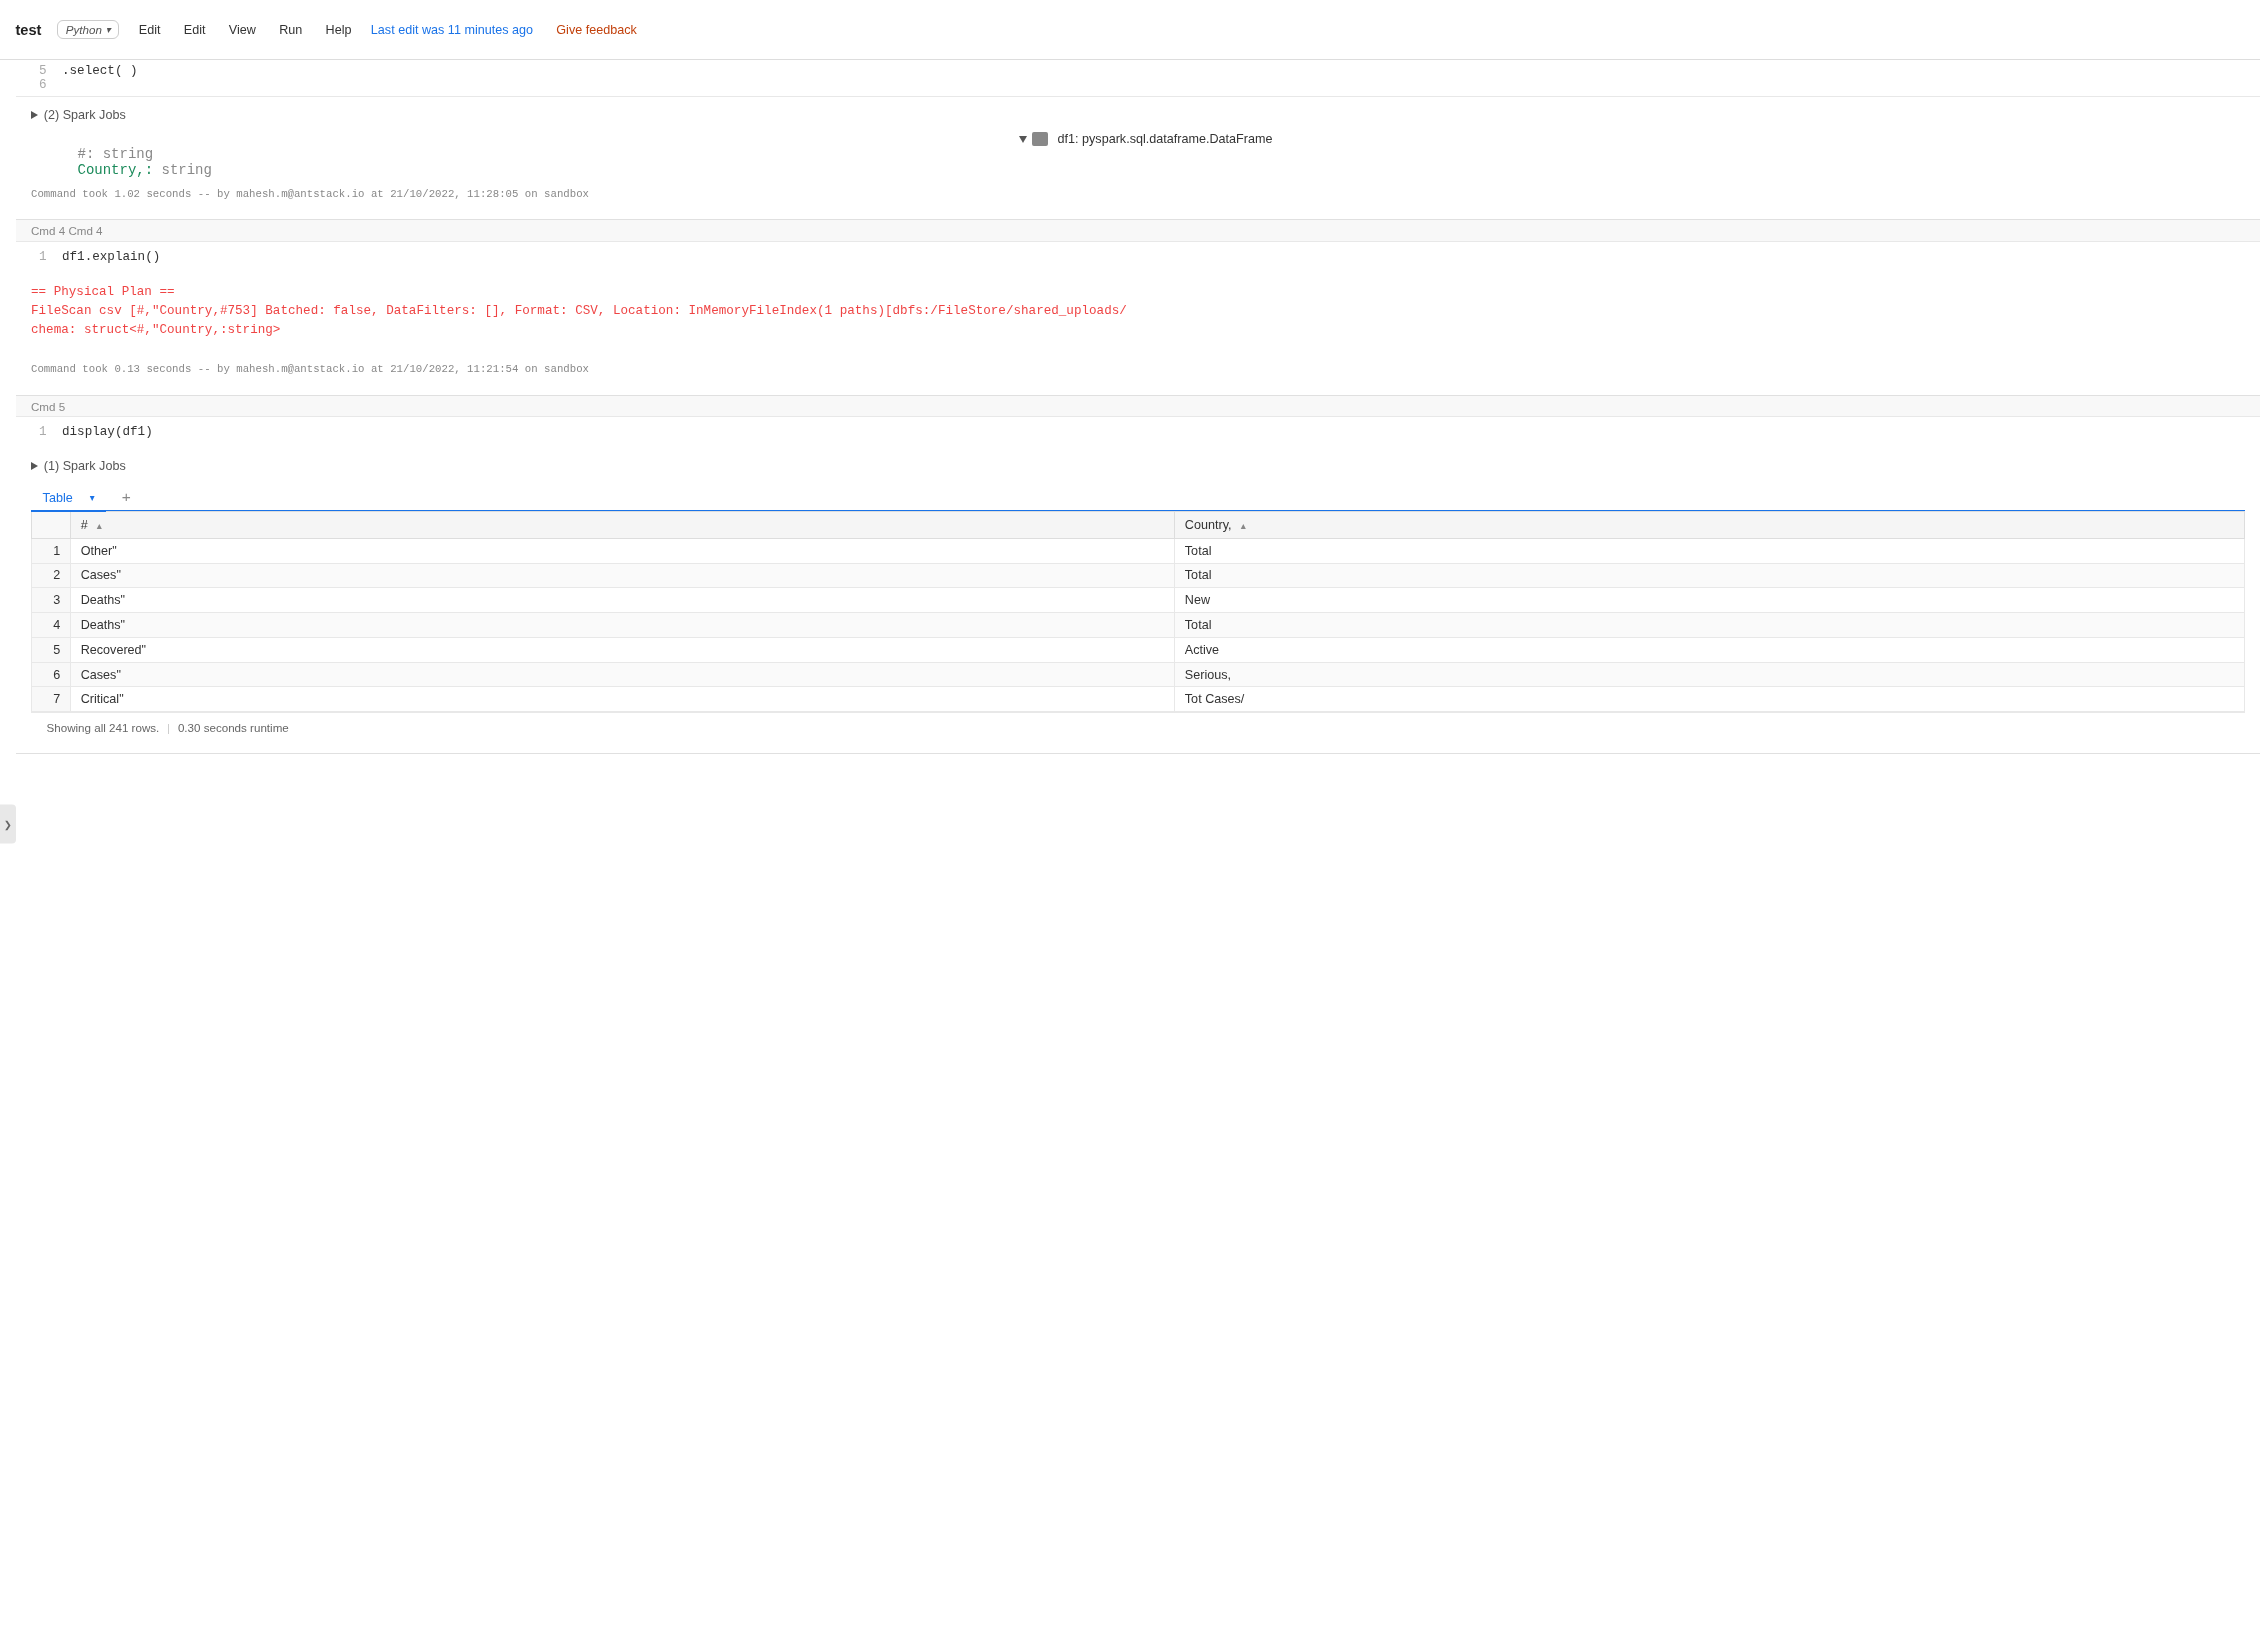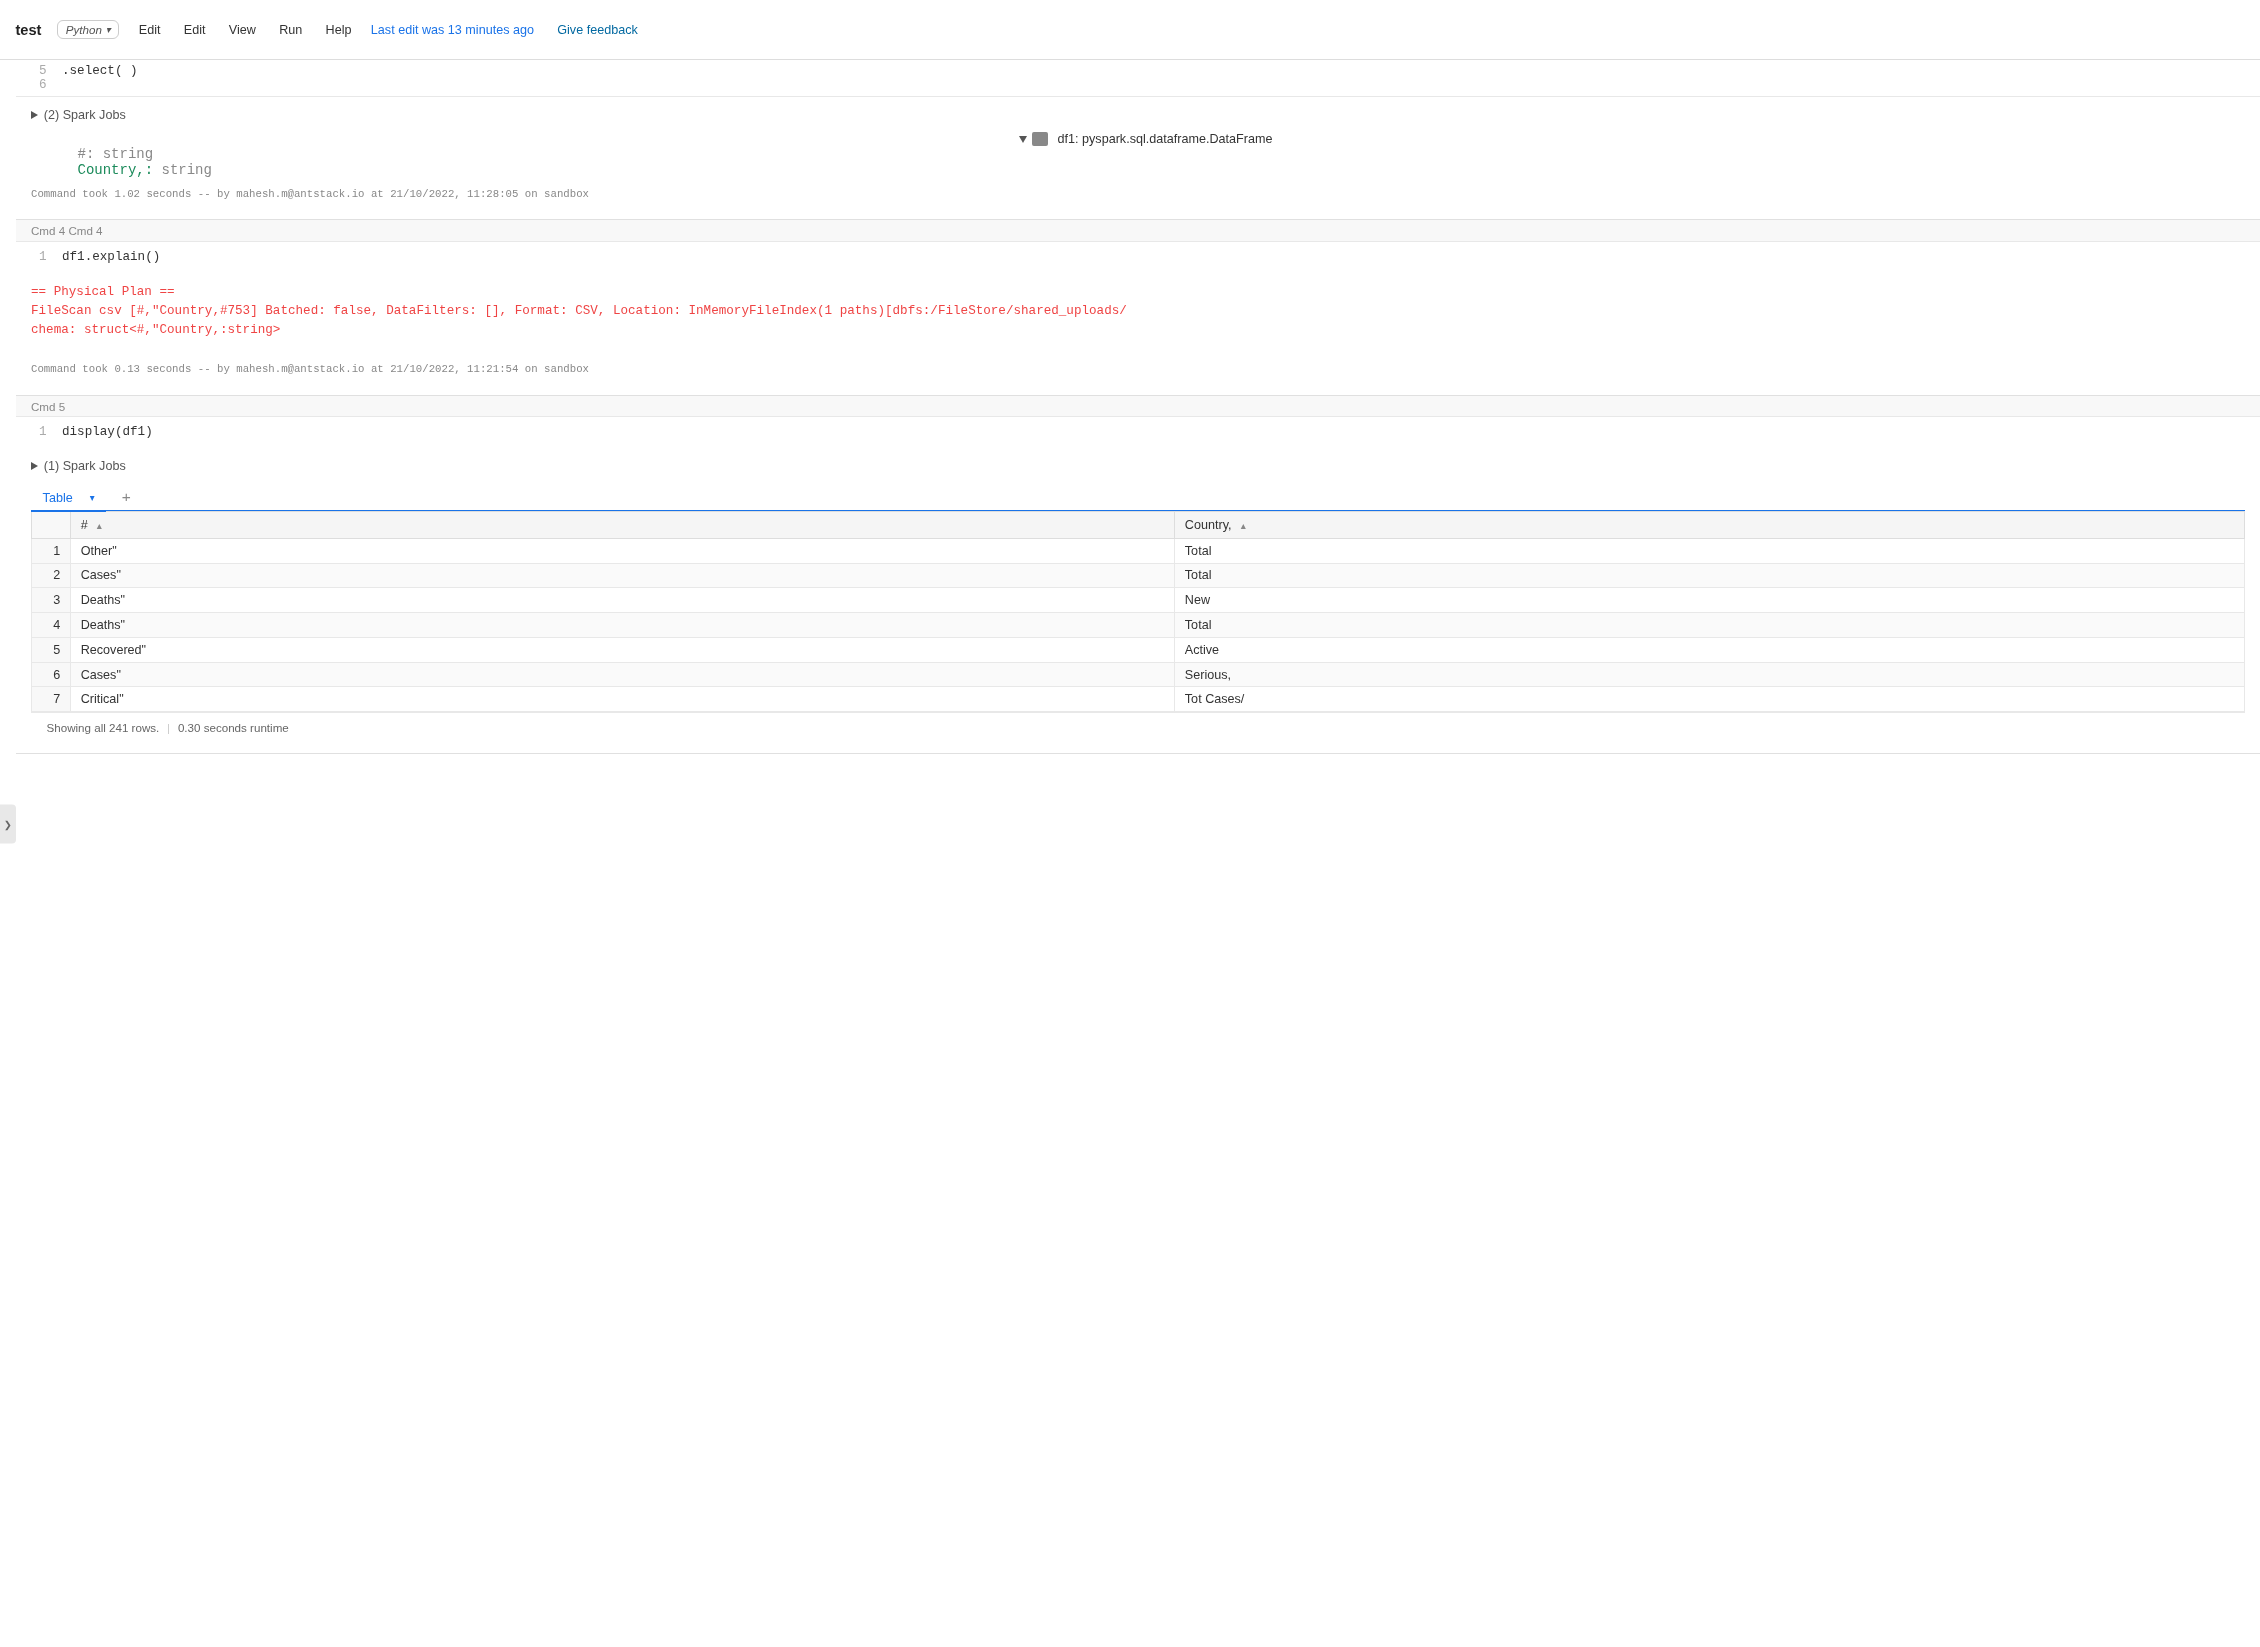--- a/index.html
+++ b/index.html
@@ -53,21 +53,21 @@
       padding: 1.9px 3.9px;
     }
     .last-edit {
       font-size: 12.6px;
       color: #1a73e8;
       cursor: pointer;
       text-decoration: none;
     }
     .give-feedback {
       font-size: 12.6px;
-      color: #0369a1;
+      color: #c2410c;
       cursor: pointer;
       margin-left: 7.8px;
     }
     .sidebar-toggle {
       position: fixed;
       left: 0;
       top: 50%;
       transform: translateY(-50%);
       width: 15.5px;
       height: 39px;
@@ -277,21 +277,21 @@
     <span>Python</span>
     <span class="chevron-down">▾</span>
   </div>
   <div class="menu-bar">
     <span class="menu-item">Edit</span>
     <span class="menu-item">Edit</span>
     <span class="menu-item">View</span>
     <span class="menu-item">Run</span>
     <span class="menu-item">Help</span>
   </div>
-  <a class="last-edit">Last edit was 13 minutes ago</a>
+  <a class="last-edit">Last edit was 11 minutes ago</a>
   <span class="give-feedback">Give feedback</span>
 </div>
 
 <div class="notebook">
 
   <div class="top-code-snippet">
     <div class="code-line">
       <span class="line-num">5</span>
       <span class="code-text">.select( )</span>
     </div>

